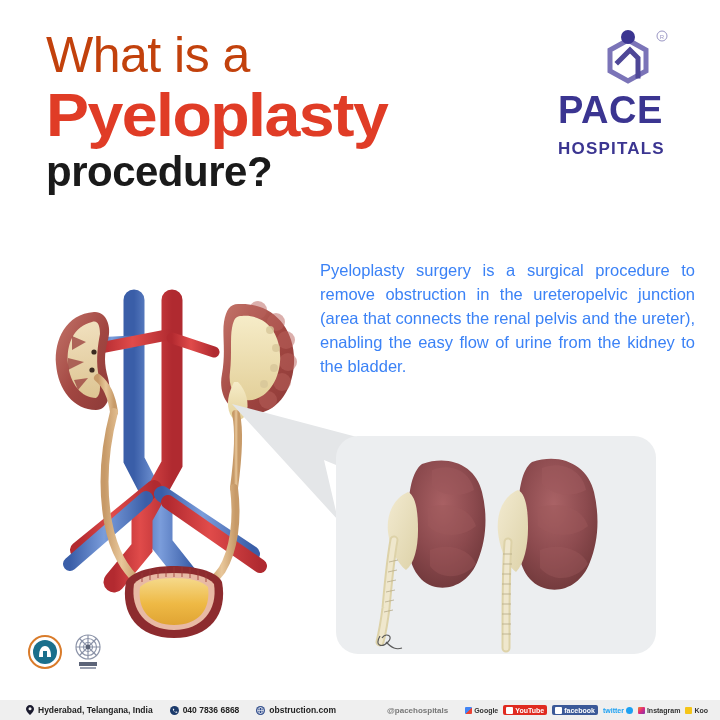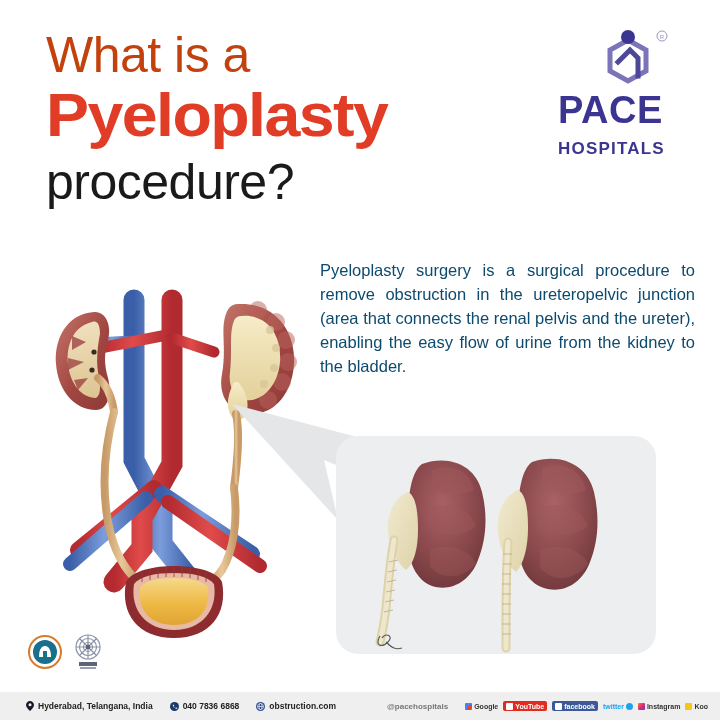--- a/index.html
+++ b/index.html
@@ -39,26 +39,26 @@
     font-weight: 700;
     color: #e03c26;
     line-height: 1.05;
     letter-spacing: -1.5px;
     margin-top: 2px;
     white-space: nowrap;
     transform: scaleX(1.04);
     transform-origin: left center;
   }
   .title-line3 {
-    font-size: 50px;
-    font-weight: 400;
+    font-size: 42px;
+    font-weight: 700;
     color: #1a1a1a;
     line-height: 1.0;
     letter-spacing: -0.5px;
-    margin-top: 10px;
+    margin-top: 4px;
     white-space: nowrap;
   }
 
   
   .logo {
     position: absolute;
     right: 22px;
     top: 28px;
     width: 140px;
     text-align: left;
@@ -86,21 +86,21 @@
   }
 
   
   .body-copy {
     position: absolute;
     left: 320px;
     top: 258px;
     width: 375px;
     font-size: 16.5px;
     line-height: 1.46;
-    color: #0c4a6e;
+    color: #3b82f6;
     text-align: justify;
     font-weight: 500;
   }
 
   
   .anatomy {
     position: absolute;
     left: 42px;
     top: 282px;
     width: 272px;
@@ -145,21 +145,21 @@
     gap: 9px;
   }
   .accred-badge { display: block; }
 
   
   .footer {
     position: absolute;
     left: 0;
     bottom: 0;
     width: 720px;
-    height: 28px;
+    height: 20px;
     background: #efefef;
     display: flex;
     align-items: center;
   }
   .footer-left {
     display: flex;
     align-items: center;
     padding-left: 26px;
     gap: 17px;
     flex-shrink: 0;

